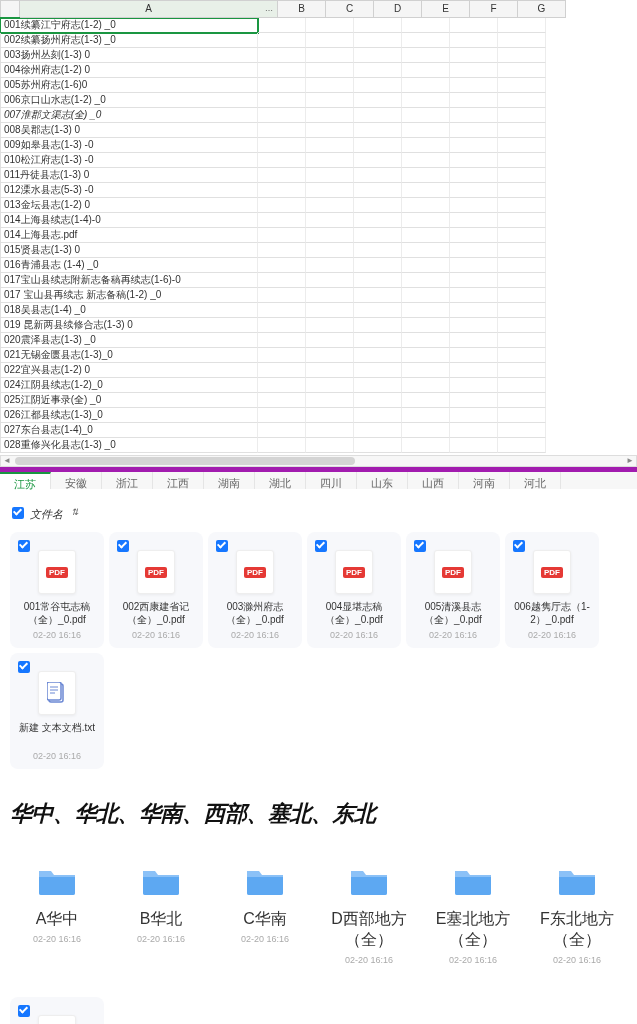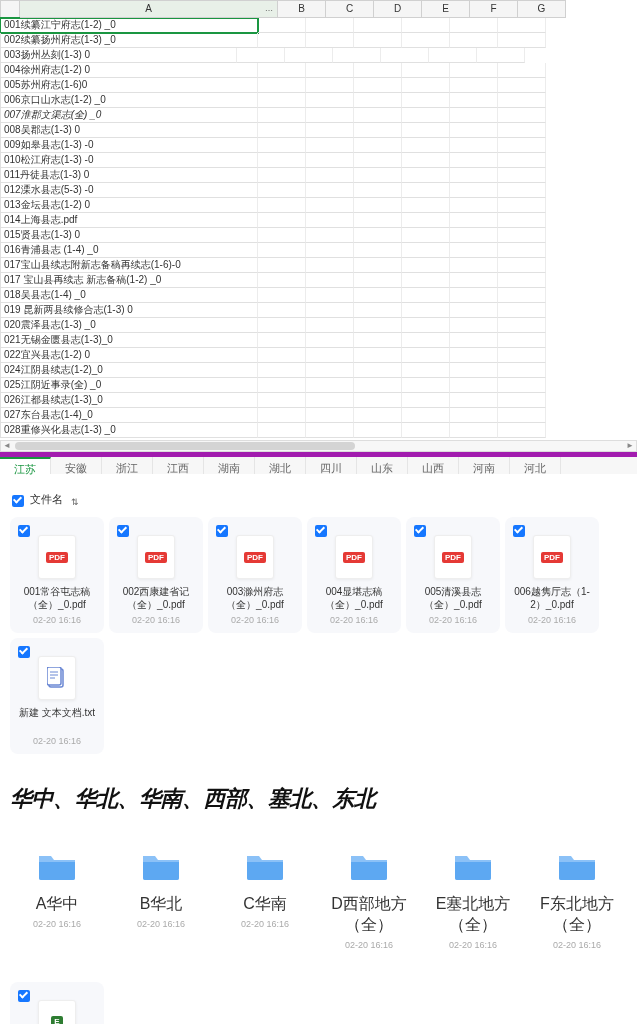--- a/index.html
+++ b/index.html
@@ -22,21 +22,21 @@
 .scrollbar-h .arrow { position: absolute; top: 0; width: 12px; height: 10px; font-size: 8px; text-align: center; color: #888; }
 .scrollbar-h .arrow.l { left: 0; }
 .scrollbar-h .arrow.r { right: 0; }
 
 
 .tabs { display: flex; height: 22px; border-top: 5px solid #a21caf; background: #f7f7f7; }
 .tabs .tab { padding: 0 14px; font-size: 11px; line-height: 22px; color: #666; border-right: 1px solid #e5e5e5; cursor: pointer; }
 .tabs .tab.active { background: #fff; color: #1a9641; border-top: 2px solid #1a9641; line-height: 20px; }
 
 
-.filename-row { padding: 18px 12px 10px; display: flex; align-items: flex-end; gap: 6px; font-size: 11px; color: #333; }
+.filename-row { padding: 18px 12px 10px; display: flex; align-items: flex-start; gap: 6px; font-size: 11px; color: #333; font-style: italic; }
 .cb { width: 12px; height: 12px; border-radius: 2px; background: #1677ff; position: relative; display: inline-block; }
 .cb::after { content: ""; position: absolute; left: 3px; top: 0px; width: 3px; height: 6px; border: solid #fff; border-width: 0 2px 2px 0; transform: rotate(45deg); }
 .filename-row .sort { margin-left: 2px; font-size: 9px; color: #666; }
 
 .files { display: flex; flex-wrap: wrap; gap: 5px; padding: 0 10px; }
 .file { width: 94px; background: #f7f8fb; border-radius: 8px; padding: 10px 6px 8px; position: relative; text-align: center; }
 .file .cb { position: absolute; left: 8px; top: 8px; }
 .file .thumb { width: 38px; height: 44px; margin: 8px auto 6px; background: #fff; border: 1px solid #eee; border-radius: 3px; display: flex; align-items: center; justify-content: center; box-shadow: 0 1px 3px rgba(0,0,0,.06); }
 .file .thumb .badge { font-size: 8px; font-weight: bold; color: #fff; padding: 1px 3px; border-radius: 2px; }
 .file .thumb .badge.pdf { background: #e53935; }
@@ -87,21 +87,21 @@
       <div class="row">
         <div class="cell first" style="width: 258px;">002续纂扬州府志(1-3) _0</div>
         <div class="cell" style="width: 48px;"></div>
         <div class="cell" style="width: 48px;"></div>
         <div class="cell" style="width: 48px;"></div>
         <div class="cell" style="width: 48px;"></div>
         <div class="cell" style="width: 48px;"></div>
         <div class="cell" style="width: 48px;"></div>
       </div>
       <div class="row">
-        <div class="cell first" style="width: 237px;">003扬州丛刻(1-3) 0</div>
+        <div class="cell first" style="width: 258px;">003扬州丛刻(1-3) 0</div>
         <div class="cell" style="width: 48px;"></div>
         <div class="cell" style="width: 48px;"></div>
         <div class="cell" style="width: 48px;"></div>
         <div class="cell" style="width: 48px;"></div>
         <div class="cell" style="width: 48px;"></div>
         <div class="cell" style="width: 48px;"></div>
       </div>
       <div class="row">
         <div class="cell first" style="width: 258px;">004徐州府志(1-2) 0</div>
         <div class="cell" style="width: 48px;"></div>
@@ -178,20 +178,29 @@
         <div class="cell first" style="width: 258px;">012溧水县志(5-3) -0</div>
         <div class="cell" style="width: 48px;"></div>
         <div class="cell" style="width: 48px;"></div>
         <div class="cell" style="width: 48px;"></div>
         <div class="cell" style="width: 48px;"></div>
         <div class="cell" style="width: 48px;"></div>
         <div class="cell" style="width: 48px;"></div>
       </div>
       <div class="row">
         <div class="cell first" style="width: 258px;">013金坛县志(1-2) 0</div>
+        <div class="cell" style="width: 48px;"></div>
+        <div class="cell" style="width: 48px;"></div>
+        <div class="cell" style="width: 48px;"></div>
+        <div class="cell" style="width: 48px;"></div>
+        <div class="cell" style="width: 48px;"></div>
+        <div class="cell" style="width: 48px;"></div>
+      </div>
+      <div class="row">
+        <div class="cell first" style="width: 258px;">014上海县续志(1-4)-0</div>
         <div class="cell" style="width: 48px;"></div>
         <div class="cell" style="width: 48px;"></div>
         <div class="cell" style="width: 48px;"></div>
         <div class="cell" style="width: 48px;"></div>
         <div class="cell" style="width: 48px;"></div>
         <div class="cell" style="width: 48px;"></div>
       </div>
       <div class="row">
         <div class="cell first" style="width: 258px;">014上海县志.pdf</div>
         <div class="cell" style="width: 48px;"></div>

